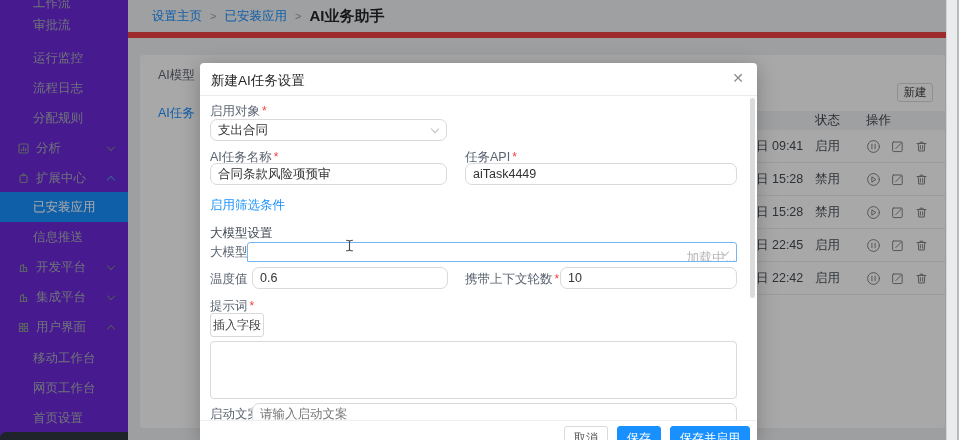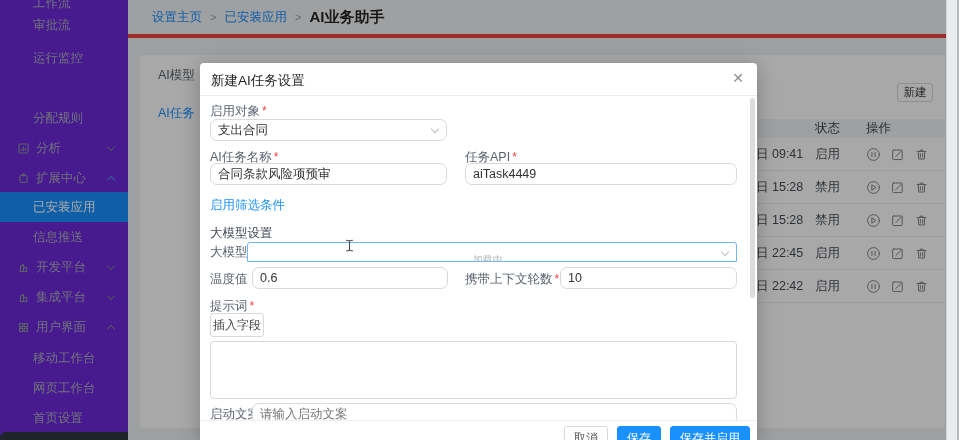--- a/index.html
+++ b/index.html
@@ -15,33 +15,33 @@
   .s-item.active { background:#1890ff; color:#fff; }
   .s-icon { width:11px; height:11px; flex:0 0 11px; color:#8a929c; }
   .s-icon svg { display:block; width:11px; height:11px; stroke:currentColor; fill:none; stroke-width:1.2; }
   .chev { width:6px; height:6px; border-right:1.4px solid #79828c; border-bottom:1.4px solid #79828c; position:absolute; right:14px; top:13px; }
   .chev.down { transform:rotate(45deg); top:11px; }
   .chev.up { transform:rotate(-135deg); top:14px; }
   .chev.blue { border-color:#4f97dd; }
   .side-foot { position:absolute; left:0; bottom:0; width:128px; height:8px; background:#303742; border-radius:6px 0 0 0; }
 
   
-  .crumbbar { position:absolute; left:128px; top:0; width:831px; height:38px; background:#f2f3f5; border-bottom:4px solid #ef4444; display:flex; align-items:center; padding-left:24px; gap:8px; z-index:1; }
+  .crumbbar { position:absolute; left:128px; top:0; width:831px; height:38px; background:#f2f3f5; border-bottom:6px solid #ef4444; display:flex; align-items:center; padding-left:24px; gap:8px; z-index:1; }
   .crumb-link { font-size:12.5px; color:#1890ff; cursor:pointer; }
   .crumb-sep { font-size:11px; color:#9aa0a6; }
   .crumb-cur { font-size:15px; font-weight:700; color:#262626; }
 
   
   .card { position:absolute; left:140px; top:55px; width:805px; height:373px; background:#fff; border-radius:4px; z-index:1; overflow:hidden; }
   .side-tab { position:absolute; font-size:12.5px; cursor:pointer; }
   .tab-model { left:18px; top:12px; color:#5f6670; }
   .tab-task  { left:18px; top:50px; color:#1890ff; }
   .new-btn { position:absolute; left:757px; top:28px; width:36px; height:19px; background:#fff; border:1px solid #d9d9d9; border-radius:3px; font-size:11.5px; color:#404040; text-align:center; line-height:17px; cursor:pointer; }
 
-  .tablewrap { position:absolute; left:476px; top:64px; width:329px; }
+  .tablewrap { position:absolute; left:476px; top:56px; width:329px; }
   .t-head { position:relative; height:19px; background:#f2f3f5; }
   .t-head span, .t-row span.cell { position:absolute; font-size:12.5px; color:#3f454c; line-height:19px; }
   .c-status { left:199px; }
   .c-actions { left:250px; }
   .t-row { position:relative; height:33px; border-bottom:1px solid #ededed; }
   .t-row span.cell { line-height:33px; color:#474d54; }
   .c-time { left:140px; }
   .ops { position:absolute; left:250px; top:9px; display:flex; gap:9px; }
   .op { width:15px; height:15px; color:#828282; cursor:pointer; }
   .op svg { display:block; width:15px; height:15px; stroke:currentColor; fill:none; stroke-width:1.05; stroke-linecap:round; stroke-linejoin:round; }
@@ -56,41 +56,42 @@
   .m-title { position:absolute; left:11px; top:9px; font-size:13.5px; color:#262626; }
   .m-close { position:absolute; right:13px; top:7px; font-size:14px; color:#8c8c8c; cursor:pointer; }
   .flabel { position:absolute; font-size:12.5px; color:#5a6370; white-space:nowrap; }
   .req { color:#f53f3f; margin-left:2px; font-size:12px; }
   .inp, .sel { position:absolute; height:22px; border:1px solid #d9d9d9; border-radius:7px; background:#fff; font-size:12.5px; color:#333; padding:0 7px; font-family:inherit; outline:none; }
   .sel { display:flex; align-items:center; }
   .sel .schev { position:absolute; right:8px; top:8px; width:6px; height:6px; border-right:1.3px solid #bfbfbf; border-bottom:1.3px solid #bfbfbf; transform:rotate(45deg); margin-top:-2px; }
   .link { position:absolute; font-size:12.5px; color:#1890ff; cursor:pointer; }
   .sectlabel { position:absolute; font-size:12.5px; color:#424a55; }
   .model-sel { left:47px; top:179px; width:490px; height:20px; border:1px solid #74b6f5; border-radius:3px 3px 0 0; overflow:hidden; }
-  .model-partial { position:absolute; left:0; right:0; bottom:-6px; text-align:center; font-size:10px; color:#b5b5b5; }
+  .model-partial { position:absolute; left:0; right:0; bottom:-6px; text-align:right; font-size:13px; color:#b5b5b5; }
   .ibeam { position:absolute; left:145px; top:176px; width:9px; height:13px; z-index:3; }
   .ibeam svg { display:block; width:9px; height:13px; stroke:#4a4a4a; stroke-width:1.1; fill:none; stroke-linecap:round; }
   .insert-btn { position:absolute; left:10px; top:250px; width:54px; height:24px; background:#fff; border:1px solid #d9d9d9; border-radius:3px; font-size:12px; color:#404040; text-align:center; line-height:22px; cursor:pointer; }
   .prompt-area { position:absolute; left:10px; top:278px; width:527px; height:58px; border:1px solid #d9d9d9; border-radius:4px; resize:none; font-family:inherit; outline:none; }
   .m-scroll { position:absolute; right:2px; top:35px; width:5px; height:200px; background:#dcdcdc; border-radius:3px; }
   .m-foot { position:absolute; left:0; top:357px; width:557px; height:23px; background:#fff; border-top:1px solid #efefef; z-index:4; }
   .btns { position:absolute; right:7px; top:5px; display:flex; gap:9px; }
   .btn { height:24px; border-radius:3px; font-size:12px; padding:0 9px; line-height:22px; cursor:pointer; white-space:nowrap; }
   .btn.ghost { background:#fff; border:1px solid #d9d9d9; color:#555; }
   .btn.primary { background:#1890ff; border:1px solid #1890ff; color:#fff; }
 </style>
 </head>
 <body>
 
 <div class="screen">
 
   <div class="sidebar">
     <div class="s-item sub" style="top:-12px"><span>工作流</span></div>
     <div class="s-item sub" style="top:10px"><span>审批流</span></div>
     <div class="s-item sub" style="top:43px"><span>运行监控</span></div>
+    <div class="s-item sub" style="top:73px"><span>流程日志</span></div>
     <div class="s-item sub" style="top:103px"><span>分配规则</span></div>
 
     <div class="s-item group" style="top:133px">
       <span class="s-icon">
           <svg viewBox="0 0 11 11">
             <rect x="1" y="1" width="9" height="9" rx="1.2"></rect>
             <path d="M3.5 8V6M5.5 8V3.5M7.5 8V5"></path>
           </svg>
         </span>
       <span>分析</span>

